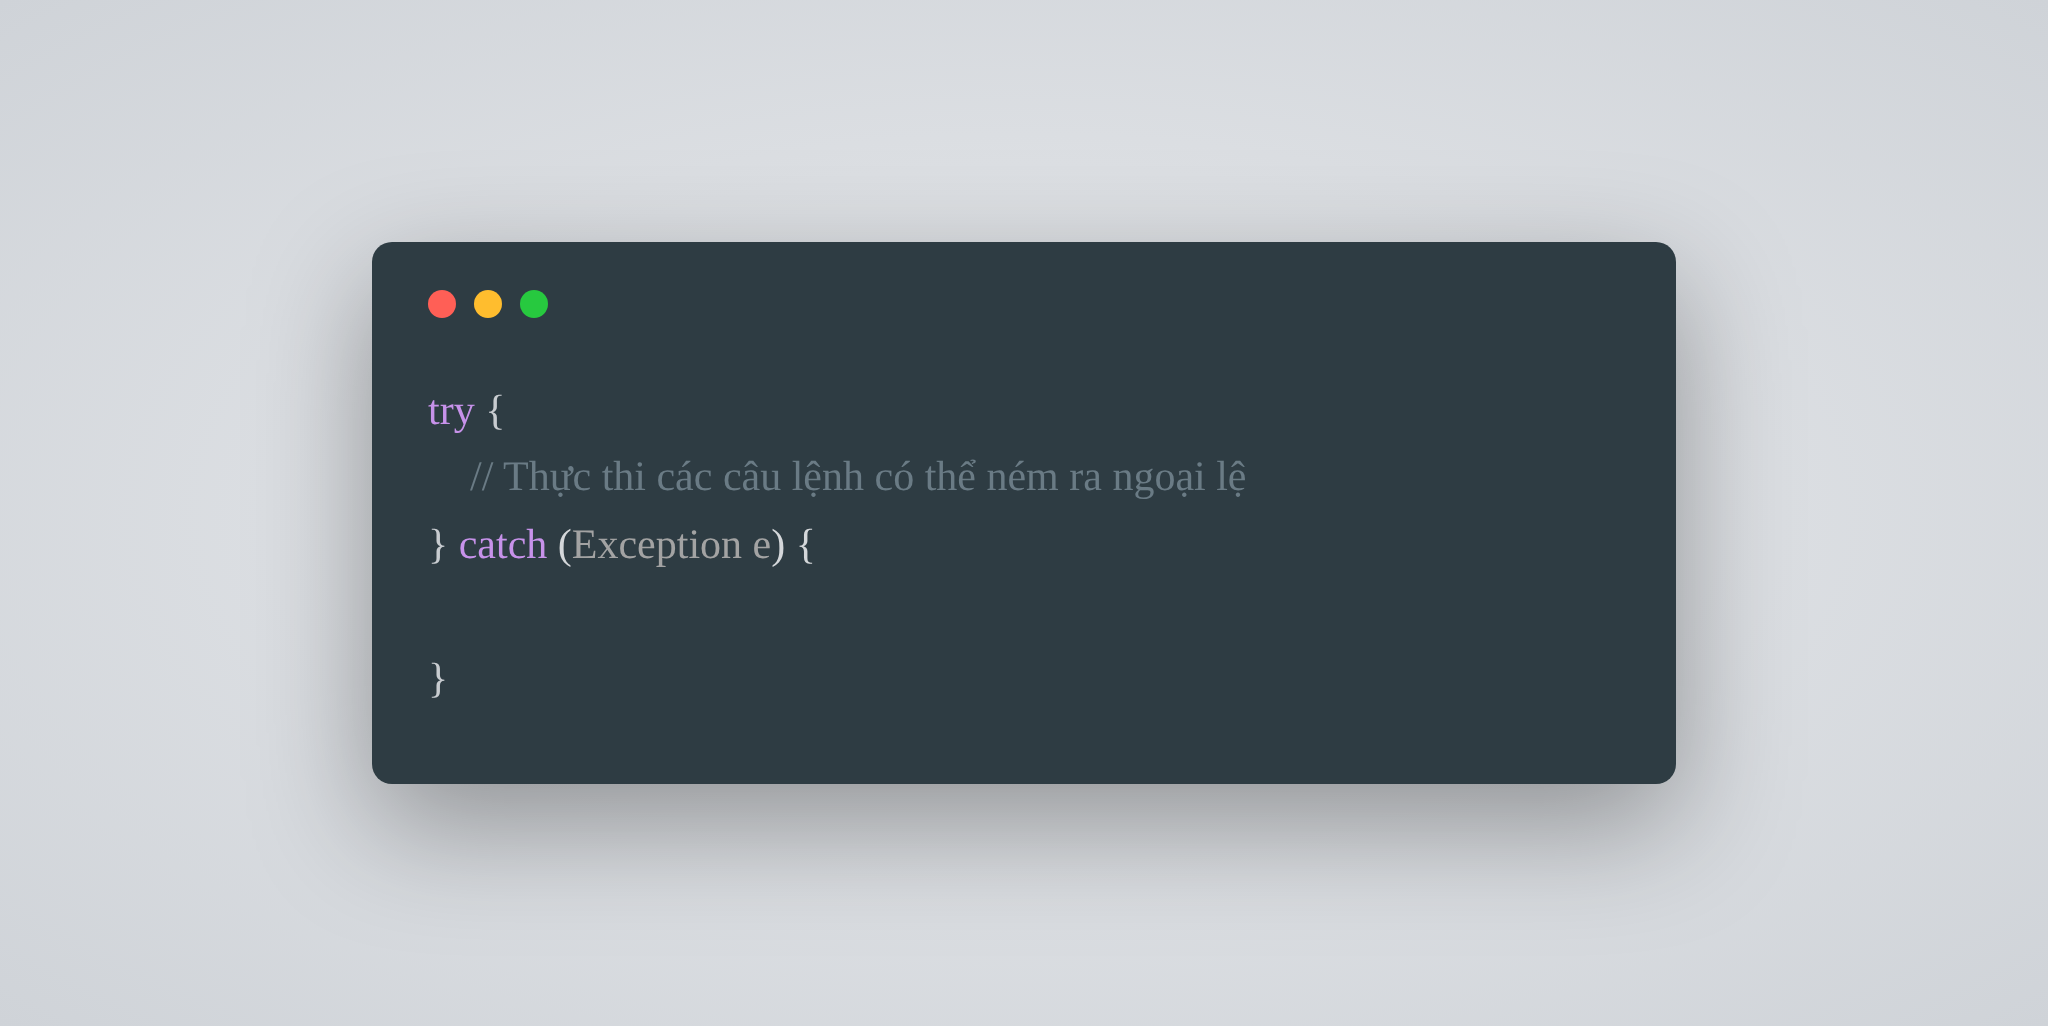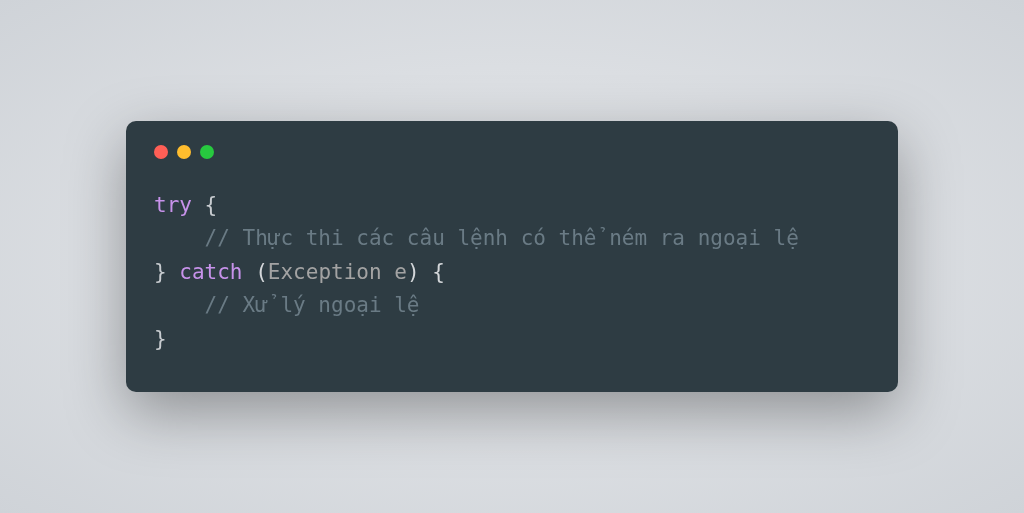--- a/index.html
+++ b/index.html
@@ -10,25 +10,26 @@
     body {
       width: 1024px;
       height: 513px;
       background: radial-gradient(ellipse at center, #e8eaed 0%, #cfd3d8 100%);
       display: flex;
       align-items: center;
       justify-content: center;
       font-family: 'Menlo', 'Monaco', 'Consolas', monospace;
     }
     .code-window {
-      width: 772px;
+      width: 652px;
       background: #2e3c43;
       border-radius: 10px;
       box-shadow: 0 20px 60px rgba(0,0,0,0.35);
       padding: 24px 28px 36px 28px;
+      font-family: Liberation Serif, serif;
     }
     .window-controls {
       display: flex;
       gap: 9px;
       margin-bottom: 30px;
     }
     .control-dot {
       width: 14px;
       height: 14px;
       border-radius: 50%;
@@ -55,16 +56,16 @@
 <div class="code-window">
   <div class="window-controls">
     <div class="control-dot dot-red"></div>
     <div class="control-dot dot-yellow"></div>
     <div class="control-dot dot-green"></div>
   </div>
   <div class="code-block">
     <div class="code-line"><span class="kw">try</span><span> {</span></div>
     <div class="code-line"><span>    </span><span class="comment">// Thực thi các câu lệnh có thể ném ra ngoại lệ</span></div>
     <div class="code-line"><span>} </span><span class="kw">catch</span><span class="paren"> (</span><span class="type">Exception e</span><span class="paren">) {</span></div>
-    <div class="code-line"><span>    </span><span class="comment">// Xử lý ngoại lệ</span></div>
+    <div class="code-line"><span>    </span></div>
     <div class="code-line"><span>}</span></div>
   </div>
 </div>
 
 </body></html>

